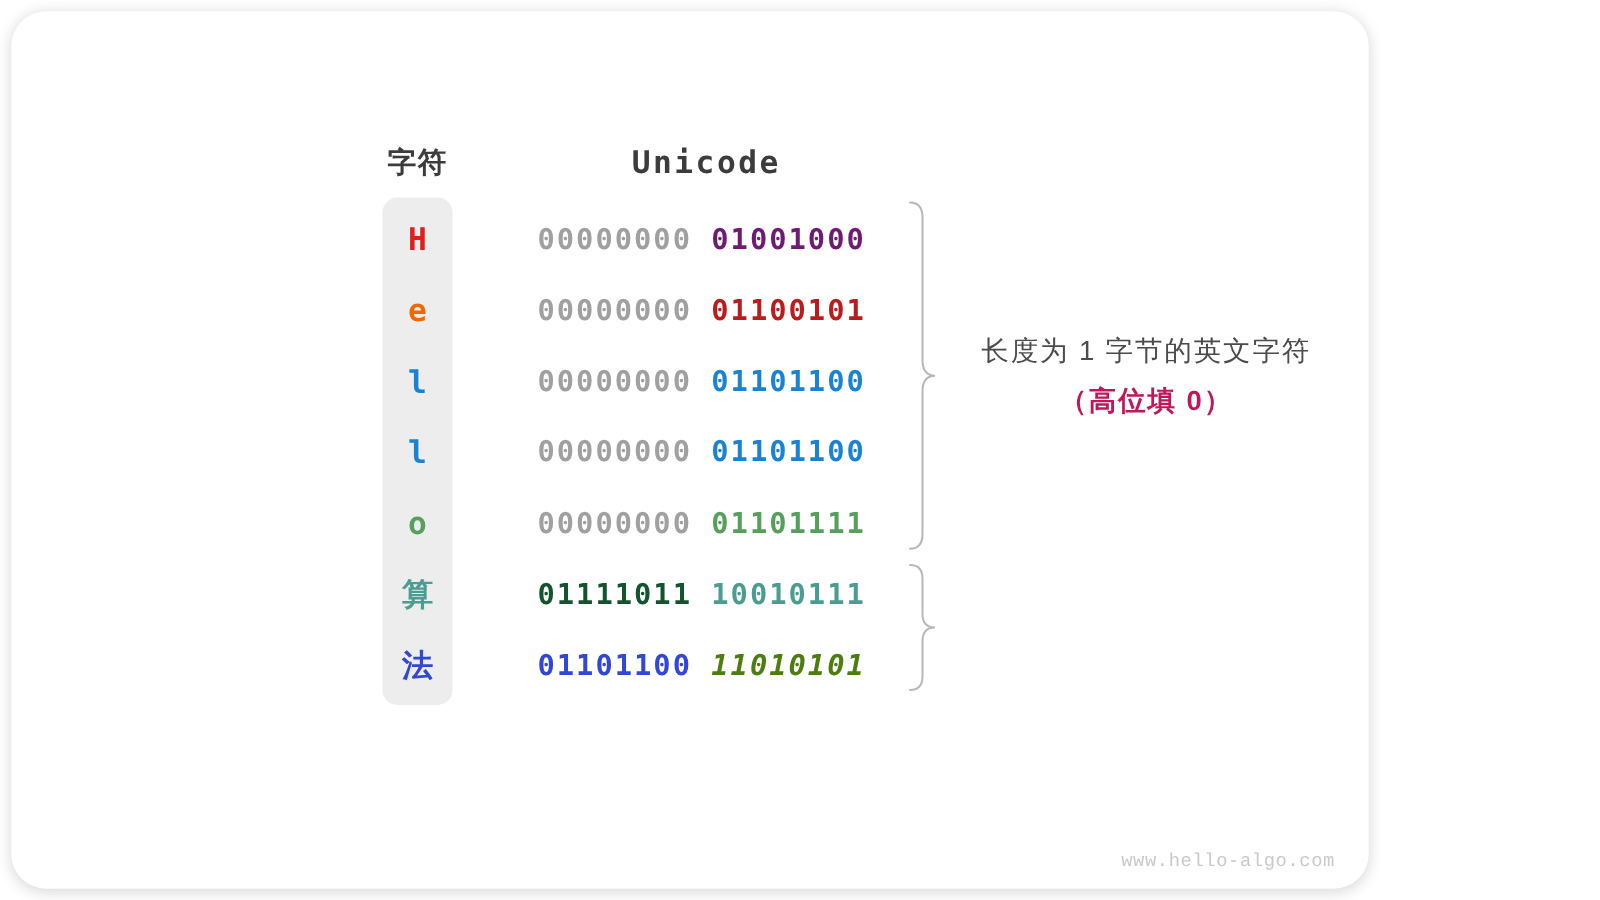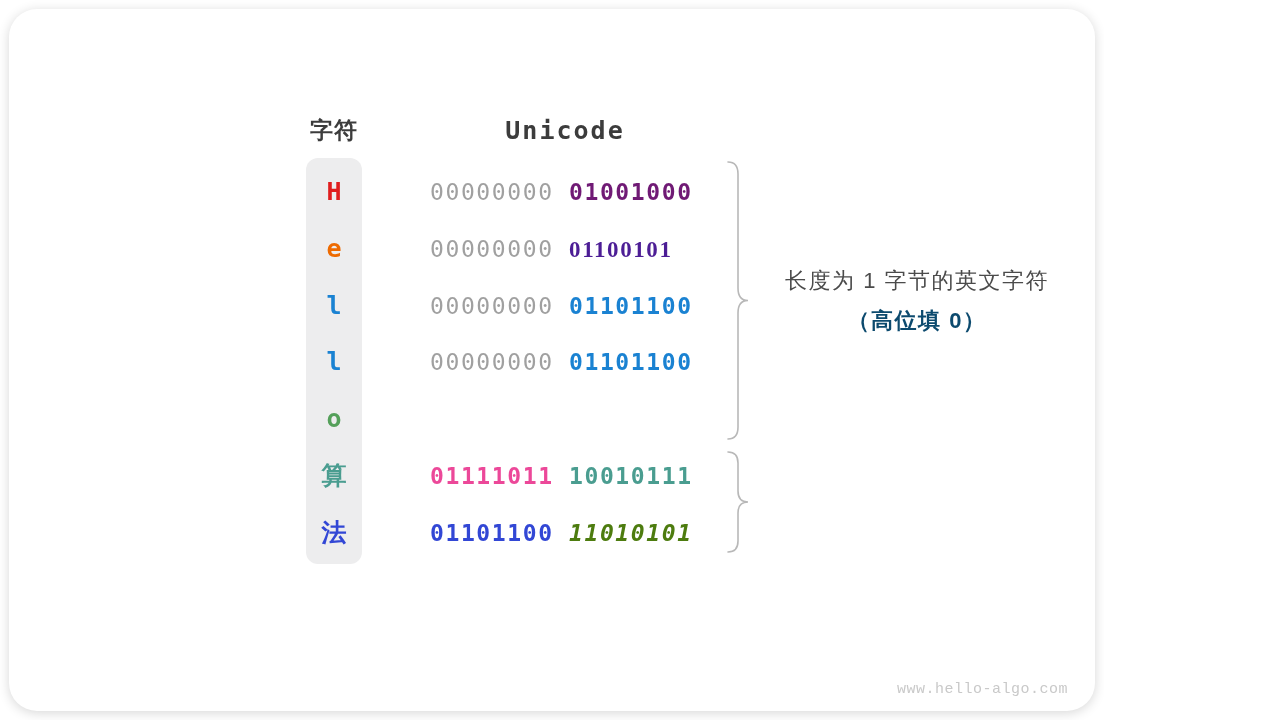--- a/index.html
+++ b/index.html
@@ -70,41 +70,41 @@
     left: 430px;
     line-height: 36px;
     font-family: "DejaVu Sans Mono", monospace;
     font-size: 23px;
     letter-spacing: 1.6px;
     white-space: pre;
     font-weight: bold;
   }
   .byte.muted {
     color: #a0a0a0;
-    font-weight: normal;
+    font-weight: bold;
   }
   .brace {
     position: absolute;
     overflow: visible;
   }
   #brace-english { left: 726px; top: 161px; }
   #brace-chinese { left: 726px; top: 451px; }
   .annotation {
     position: absolute;
     transform: translateX(-50%);
     text-align: center;
     white-space: nowrap;
     font-size: 22px;
     color: #4b4b4b;
     letter-spacing: 1.5px;
   }
   #annotation-english { left: 917px; top: 266px; line-height: 29px; }
   #annotation-english .sub-line {
     margin-top: 11px;
-    color: #0c4a6e;
+    color: #be185d;
     font-weight: bold;
   }
   #annotation-chinese { left: 916px; top: 486px; line-height: 29px; }
   .watermark {
     position: absolute;
     right: 36px;
     bottom: 22px;
     font-family: Liberation Mono, monospace;
     font-size: 15px;
     letter-spacing: 0.5px;
@@ -124,36 +124,37 @@
 
     <div class="char-column-bg"></div>
 
     <div id="rows">
         <div class="row" style="top: 174px;">
           <div class="row-char" style="color: rgb(224, 30, 30);">H</div>
           <div class="row-binary"><span class="byte muted">00000000</span> <span class="byte" style="color: #701a75;">01001000</span></div>
         </div>
         <div class="row" style="top: 230.83px;">
           <div class="row-char" style="color: rgb(238, 106, 0);">e</div>
-          <div class="row-binary"><span class="byte muted">00000000</span> <span class="byte" style="color: #4c1d95; font-family: Liberation Serif, serif;">01100101</span></div>
+          <div class="row-binary"><span class="byte muted">00000000</span> <span class="byte" style="color: #b91c1c;">01100101</span></div>
         </div>
         <div class="row" style="top: 287.66px;">
           <div class="row-char" style="color: rgb(26, 130, 210);">l</div>
           <div class="row-binary"><span class="byte muted">00000000</span> <span class="byte" style="color: rgb(26, 130, 210);">01101100</span></div>
         </div>
         <div class="row" style="top: 344.49px;">
           <div class="row-char" style="color: rgb(26, 130, 210);">l</div>
           <div class="row-binary"><span class="byte muted">00000000</span> <span class="byte" style="color: rgb(26, 130, 210);">01101100</span></div>
         </div>
         <div class="row" style="top: 401.32px;">
           <div class="row-char" style="color: rgb(85, 160, 90);">o</div>
+          <div class="row-binary"><span class="byte muted">00000000</span> <span class="byte" style="color: rgb(85, 160, 90);">01101111</span></div>
         </div>
         <div class="row" style="top: 458.15px;">
           <div class="row-char" style="color: rgb(74, 157, 144);">算</div>
-          <div class="row-binary"><span class="byte" style="color: #ec4899;">01111011</span> <span class="byte" style="color: rgb(74, 157, 144);">10010111</span></div>
+          <div class="row-binary"><span class="byte" style="color: #14532d;">01111011</span> <span class="byte" style="color: rgb(74, 157, 144);">10010111</span></div>
         </div>
         <div class="row" style="top: 514.98px;">
           <div class="row-char" style="color: rgb(50, 71, 213);">法</div>
           <div class="row-binary"><span class="byte" style="color: rgb(50, 71, 213);">01101100</span> <span class="byte" style="color: #4d7c0f; font-style: italic;">11010101</span></div>
         </div>
       </div>
 
     <svg class="brace" id="brace-english" width="24" height="279" viewBox="0 0 24 279">
       <path d="M 2 1 Q 12 1 12 13 L 12 127 Q 12 139.5 22 139.5 Q 12 139.5 12 152 L 12 266 Q 12 278 2 278" fill="none" stroke="#b8b8b8" stroke-width="1.6" stroke-linecap="round"></path>
     </svg>

